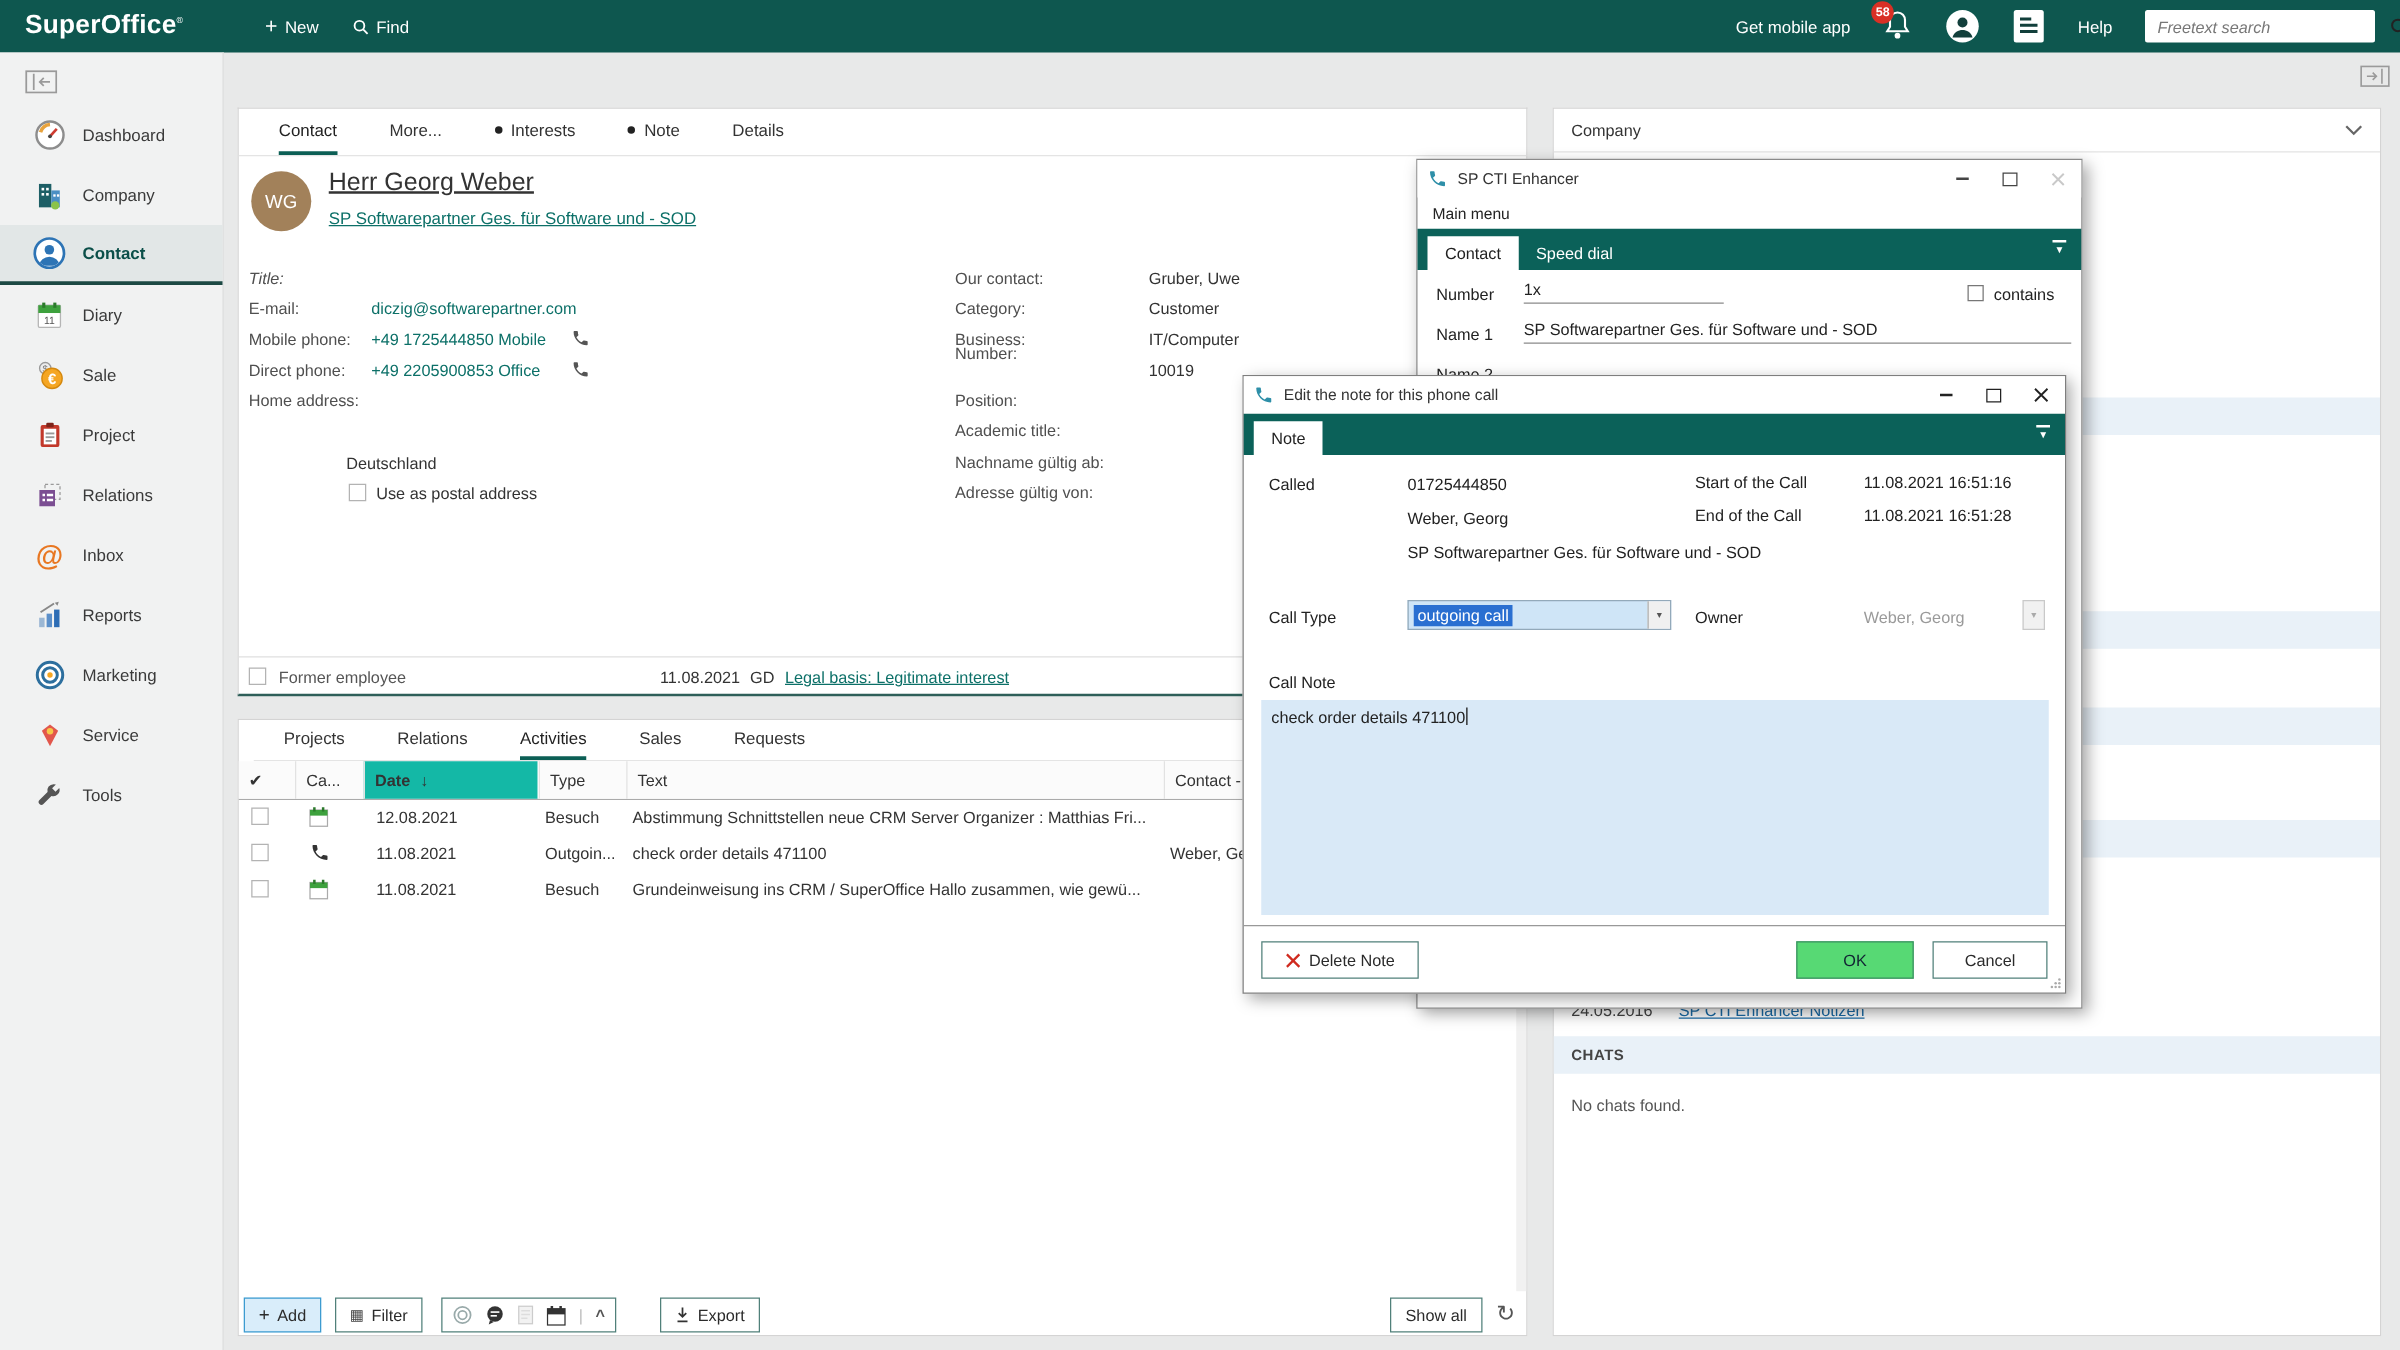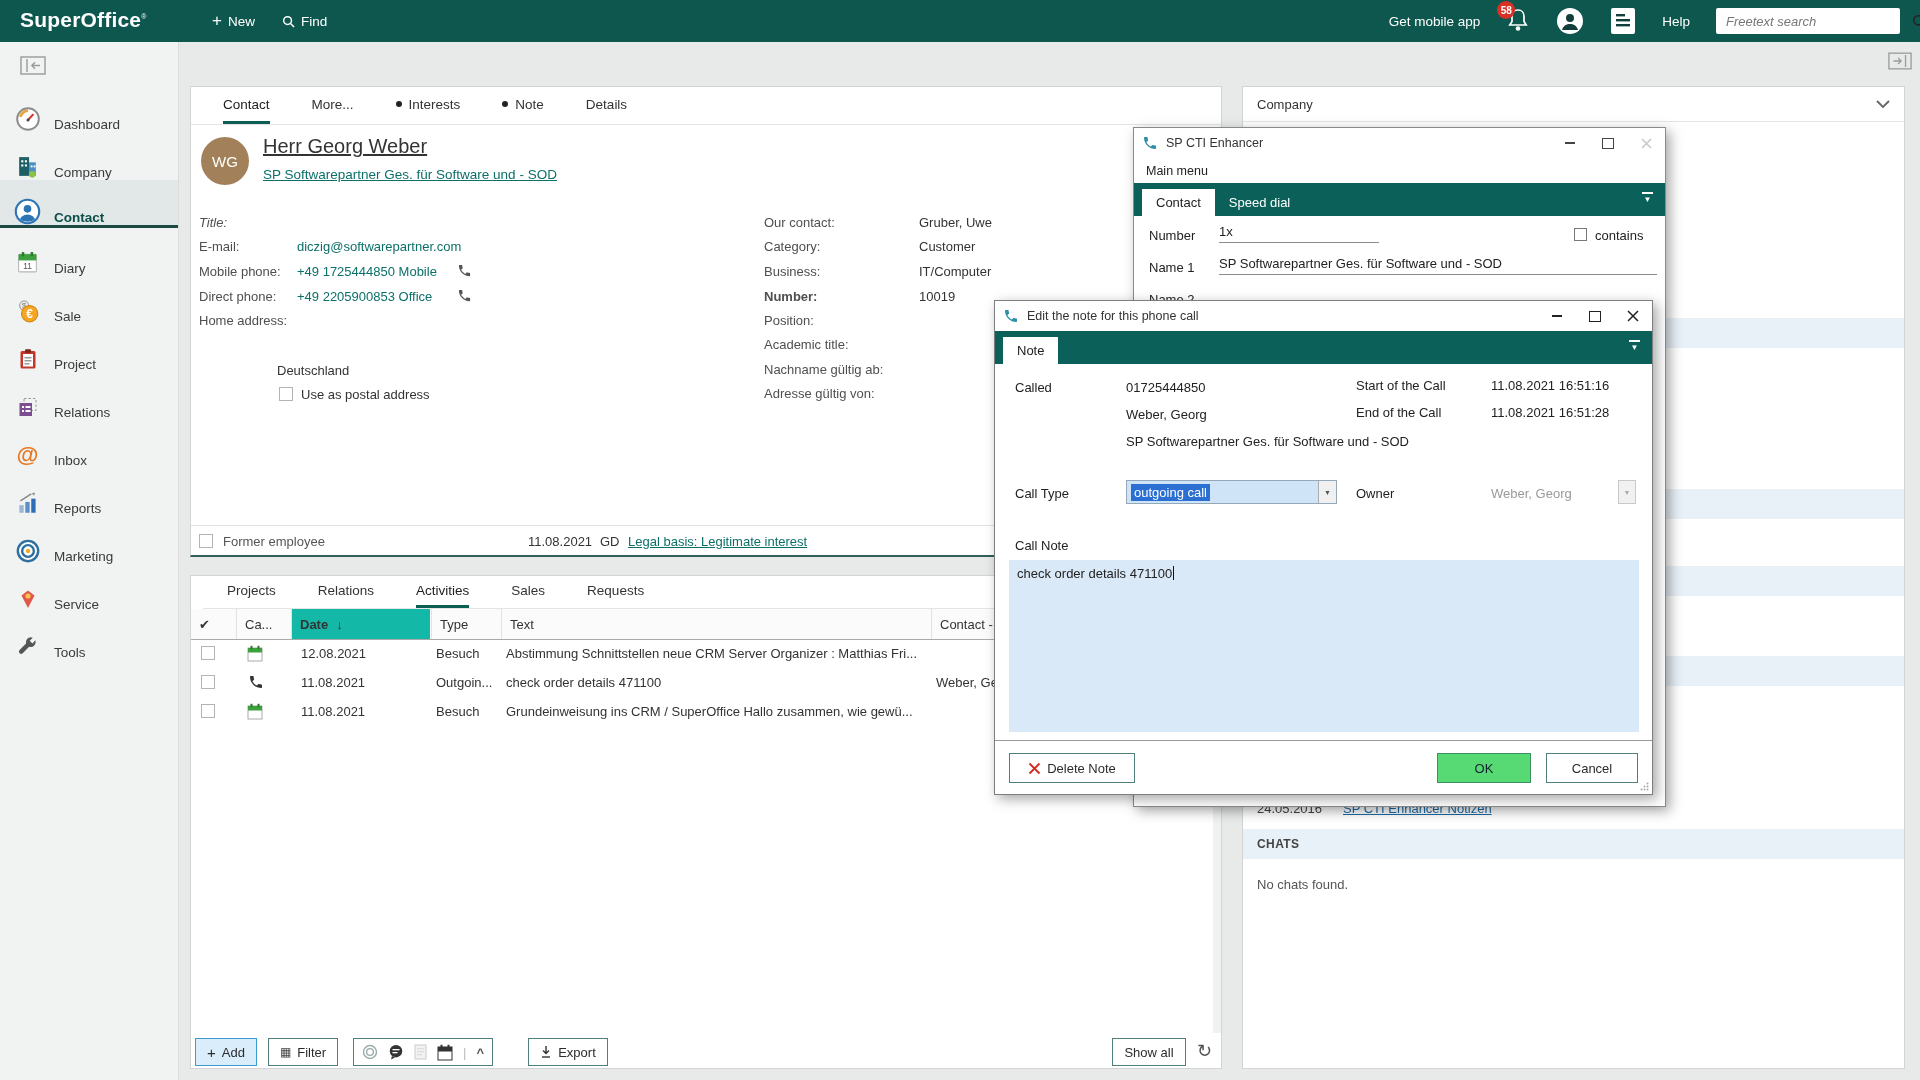--- a/index.html
+++ b/index.html
@@ -14,21 +14,21 @@
   .topright{position:absolute;right:20px;top:0;height:42px;display:flex;align-items:center;gap:26px;}
   .badge{position:absolute;top:-7px;left:-9px;background:#d93025;color:#fff;border-radius:50%;
     width:18px;height:18px;font-size:10px;display:flex;align-items:center;justify-content:center;font-weight:bold;}
   .searchbox{width:168px;height:26px;background:#fff;border:none;border-radius:2px;display:flex;align-items:center;padding:0 8px;gap:6px;}
   .searchbox input{border:none;outline:none;flex:1;font-style:italic;font-size:13px;color:#333;font-family:"Liberation Sans",sans-serif;background:transparent;}
   .searchbox input::placeholder{color:#777;font-style:italic;}
   
   .sidebar{position:absolute;left:0;top:42px;width:178px;height:1038px;background:#f1f2f2;border-right:1px solid #dcdcdc;}
   .collapse-btn{position:absolute;left:20px;top:14px;cursor:pointer;}
   .sidelist{position:absolute;left:0;top:42px;width:178px;}
-  .side-item{height:48px;display:flex;align-items:flex-end;padding-left:14px;gap:13px;cursor:pointer;box-sizing:border-box;}
+  .side-item{height:48px;display:flex;align-items:center;padding-left:26px;gap:13px;cursor:pointer;box-sizing:border-box;}
   .side-item.active{background:#e2e7e7;border-bottom:3px solid #1c4944;}
   .sicon{width:27px;height:27px;display:flex;align-items:center;justify-content:center;}
   .slabel{font-size:13.5px;color:#3a3a3a;}
   .side-item.active .slabel{color:#0b4f49;font-weight:bold;}
   
   .panel{position:absolute;background:#fff;border:1px solid #d4d4d4;box-sizing:border-box;}
   .tabbar{display:flex;align-items:stretch;height:37px;border-bottom:1px solid #e4e4e4;padding-left:32px;}
   .tab{display:flex;align-items:center;margin-right:42px;border-bottom:3px solid transparent;cursor:pointer;color:#333;font-size:13.5px;}
   .tab.active{border-bottom-color:#0c5f55;color:#222;}
   .tabdot{width:6px;height:6px;border-radius:50%;background:#222;margin-right:7px;}
@@ -324,21 +324,21 @@
     <div class="abs" style="left:86px;top:276px;color:#333;">Deutschland</div>
     <span class="abs cb" style="left:88px;top:300px;"></span>
     <div class="abs" style="left:110px;top:300px;color:#333;">Use as postal address</div>
 
     <div class="abs" style="left:573px;top:128px;"><span class="flabel">Our contact:</span></div>
     <div class="abs" style="left:728px;top:128px;color:#333;">Gruber, Uwe</div>
     <div class="abs" style="left:573px;top:152px;"><span class="flabel">Category:</span></div>
     <div class="abs" style="left:728px;top:152px;color:#333;">Customer</div>
     <div class="abs" style="left:573px;top:177px;"><span class="flabel">Business:</span></div>
     <div class="abs" style="left:728px;top:177px;color:#333;">IT/Computer</div>
-    <div class="abs" style="left:573px;top:202px;font-weight:bold;"><span class="flabel">Number:</span></div>
+    <div class="abs" style="left:573px;top:188px;"><span class="flabel">Number:</span></div>
     <div class="abs" style="left:728px;top:202px;color:#333;">10019</div>
     <div class="abs" style="left:573px;top:226px;"><span class="flabel">Position:</span></div>
     <div class="abs" style="left:573px;top:250px;"><span class="flabel">Academic title:</span></div>
     <div class="abs" style="left:573px;top:275px;"><span class="flabel">Nachname gültig ab:</span></div>
     <div class="abs" style="left:573px;top:299px;"><span class="flabel">Adresse gültig von:</span></div>
 
     <div class="abs" style="left:0;top:438px;width:1030px;border-top:1px solid #e0e0e0;height:32px;">
       <span class="abs cb" style="left:8px;top:8px;"></span>
       <span class="abs" style="left:32px;top:8px;color:#555;">Former employee</span>
       <span class="abs" style="left:337px;top:8px;color:#333;">11.08.2021</span>

